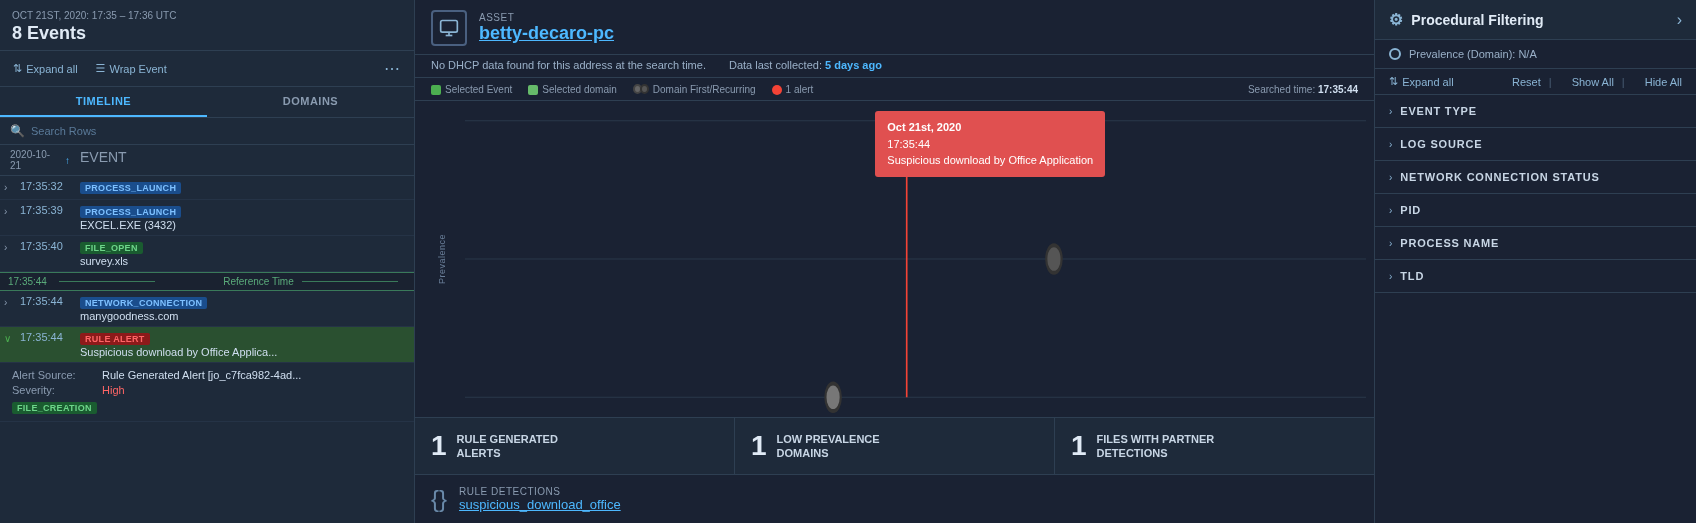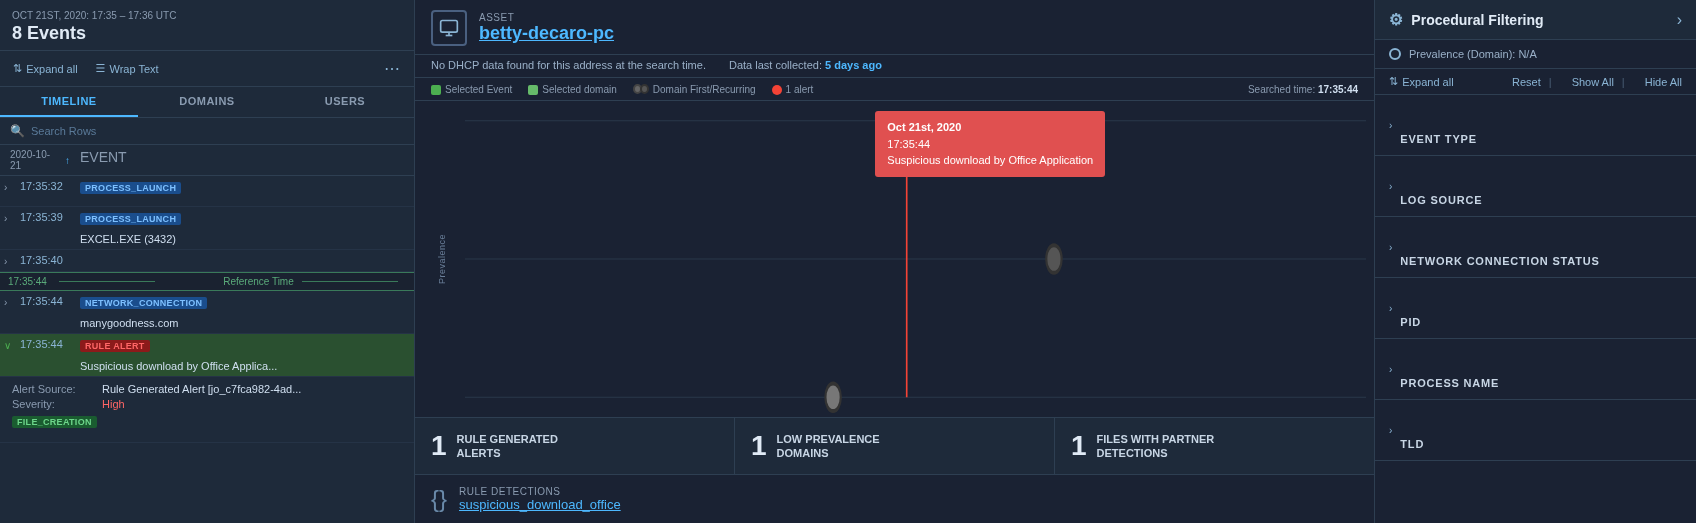--- a/index.html
+++ b/index.html
@@ -149,21 +149,21 @@
       width: 56px;
       flex-shrink: 0;
     }
     .event-content { flex: 1; min-width: 0; }
     .badge {
       display: inline-block;
       font-size: 9px;
       font-weight: 600;
       padding: 1px 5px;
       border-radius: 2px;
-      margin-bottom: 8px;
+      margin-bottom: 1px;
       letter-spacing: 0.3px;
     }
     .badge-blue { background: #1a4d8c; color: #7dc0ff; }
     .badge-green { background: #1a5c30; color: #6dd68a; }
     .badge-red { background: #8c1a1a; color: #ff6666; }
     .event-label {
       font-size: 11px;
       color: #d0dff0;
       white-space: nowrap;
       overflow: hidden;
@@ -437,46 +437,44 @@
       padding: 10px 14px;
       cursor: pointer;
       gap: 8px;
     }
     .filter-chevron { font-size: 10px; color: #8ab4d4; }
     .filter-section-title {
       font-size: 11px;
       font-weight: 700;
       color: #c8d6e5;
       letter-spacing: 0.8px;
-      margin-top: 28px;
     }
   </style>
 </head>
 <body>
 
 <div class="left-panel">
   <div class="left-header">
     <div class="date-range">OCT 21ST, 2020: 17:35 – 17:36 UTC</div>
     <div class="events-count">8 Events</div>
   </div>
   <div class="toolbar">
     <button class="toolbar-btn">
       <span>⇅</span>
       <span>Expand all</span>
     </button>
     <button class="toolbar-btn">
       <span>☰</span>
-      <span>Wrap Text</span>
+      <span>Wrap Event</span>
     </button>
     <button class="toolbar-more">⋯</button>
   </div>
   <div class="tabs">
     <div class="tab active">TIMELINE</div>
     <div class="tab">DOMAINS</div>
-    <div class="tab">USERS</div>
   </div>
   <div class="search-bar">
     <span style="color:#6a8aaa;font-size:12px;">🔍</span>
     <input type="text" placeholder="Search Rows" style="">
   </div>
   <div class="col-headers">
     <div class="col-time">
       <span>2020-10-21</span>
       <span class="sort-arrow">↑</span>
     </div>
@@ -503,20 +501,24 @@
           <div><span class="badge badge-blue">PROCESS_LAUNCH</span></div>
           <div class="event-label">EXCEL.EXE (3432)</div>
         </div>
       </div>
     </div>
 
     <div class="event-group">
       <div class="event-row">
         <span class="event-chevron">›</span>
         <span class="event-time">17:35:40</span>
+        <div class="event-content">
+          <div><span class="badge badge-green">FILE_OPEN</span></div>
+          <div class="event-label">survey.xls</div>
+        </div>
       </div>
     </div>
 
     <div class="ref-time-row">
       <span class="ref-time-text">17:35:44</span>
       <div class="ref-divider"></div>
       <span class="ref-time-label">Reference Time</span>
       <div class="ref-divider"></div>
     </div>
 

